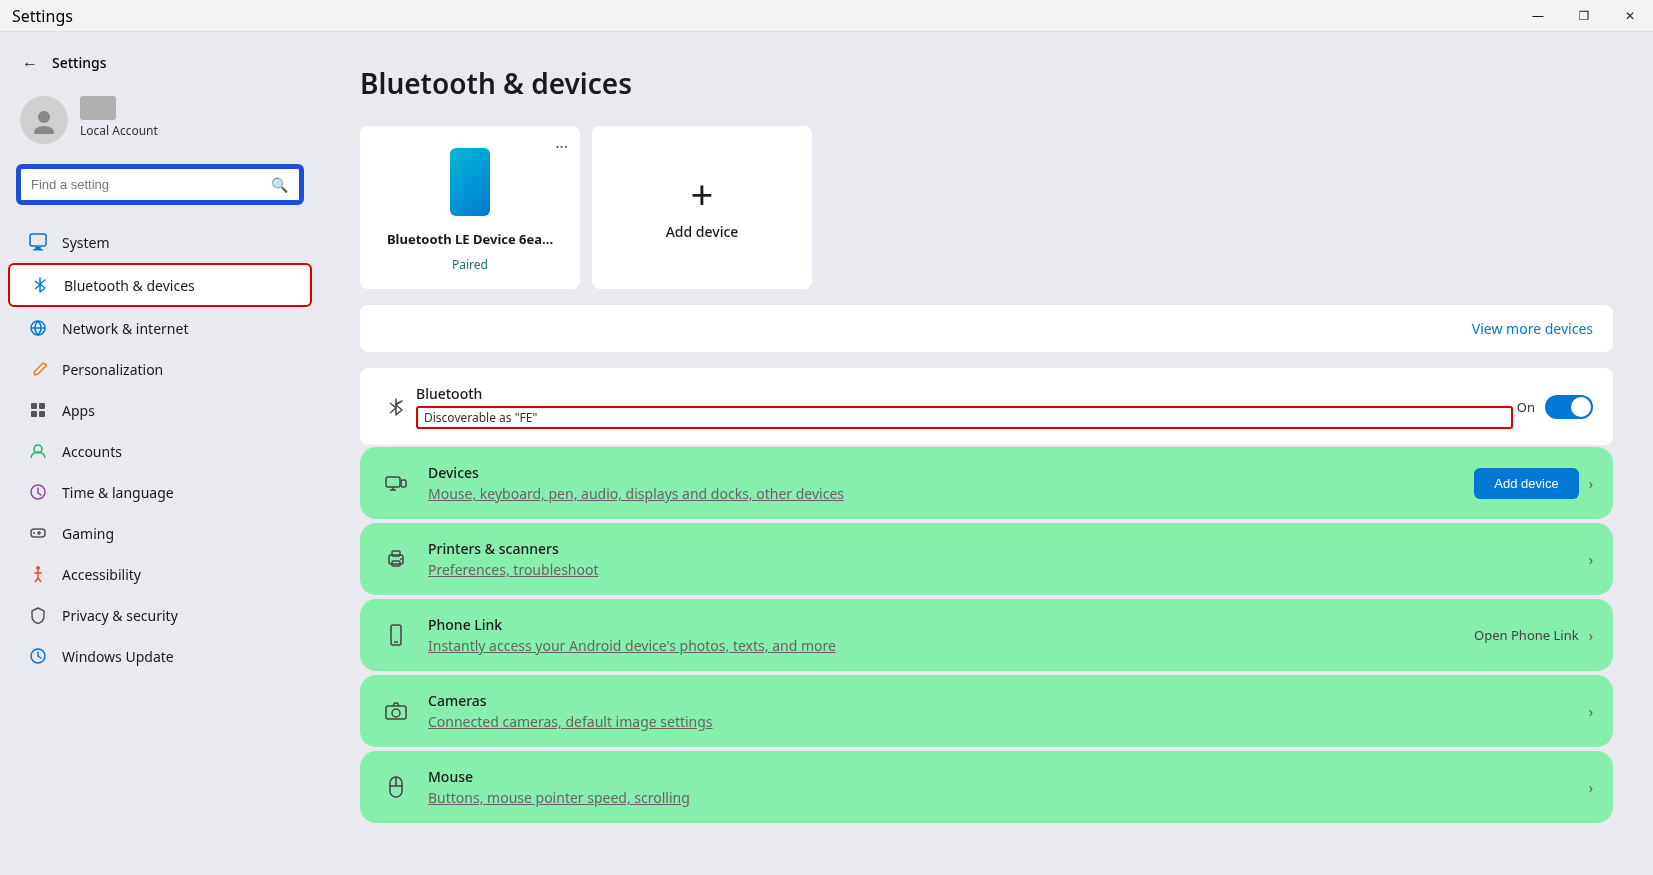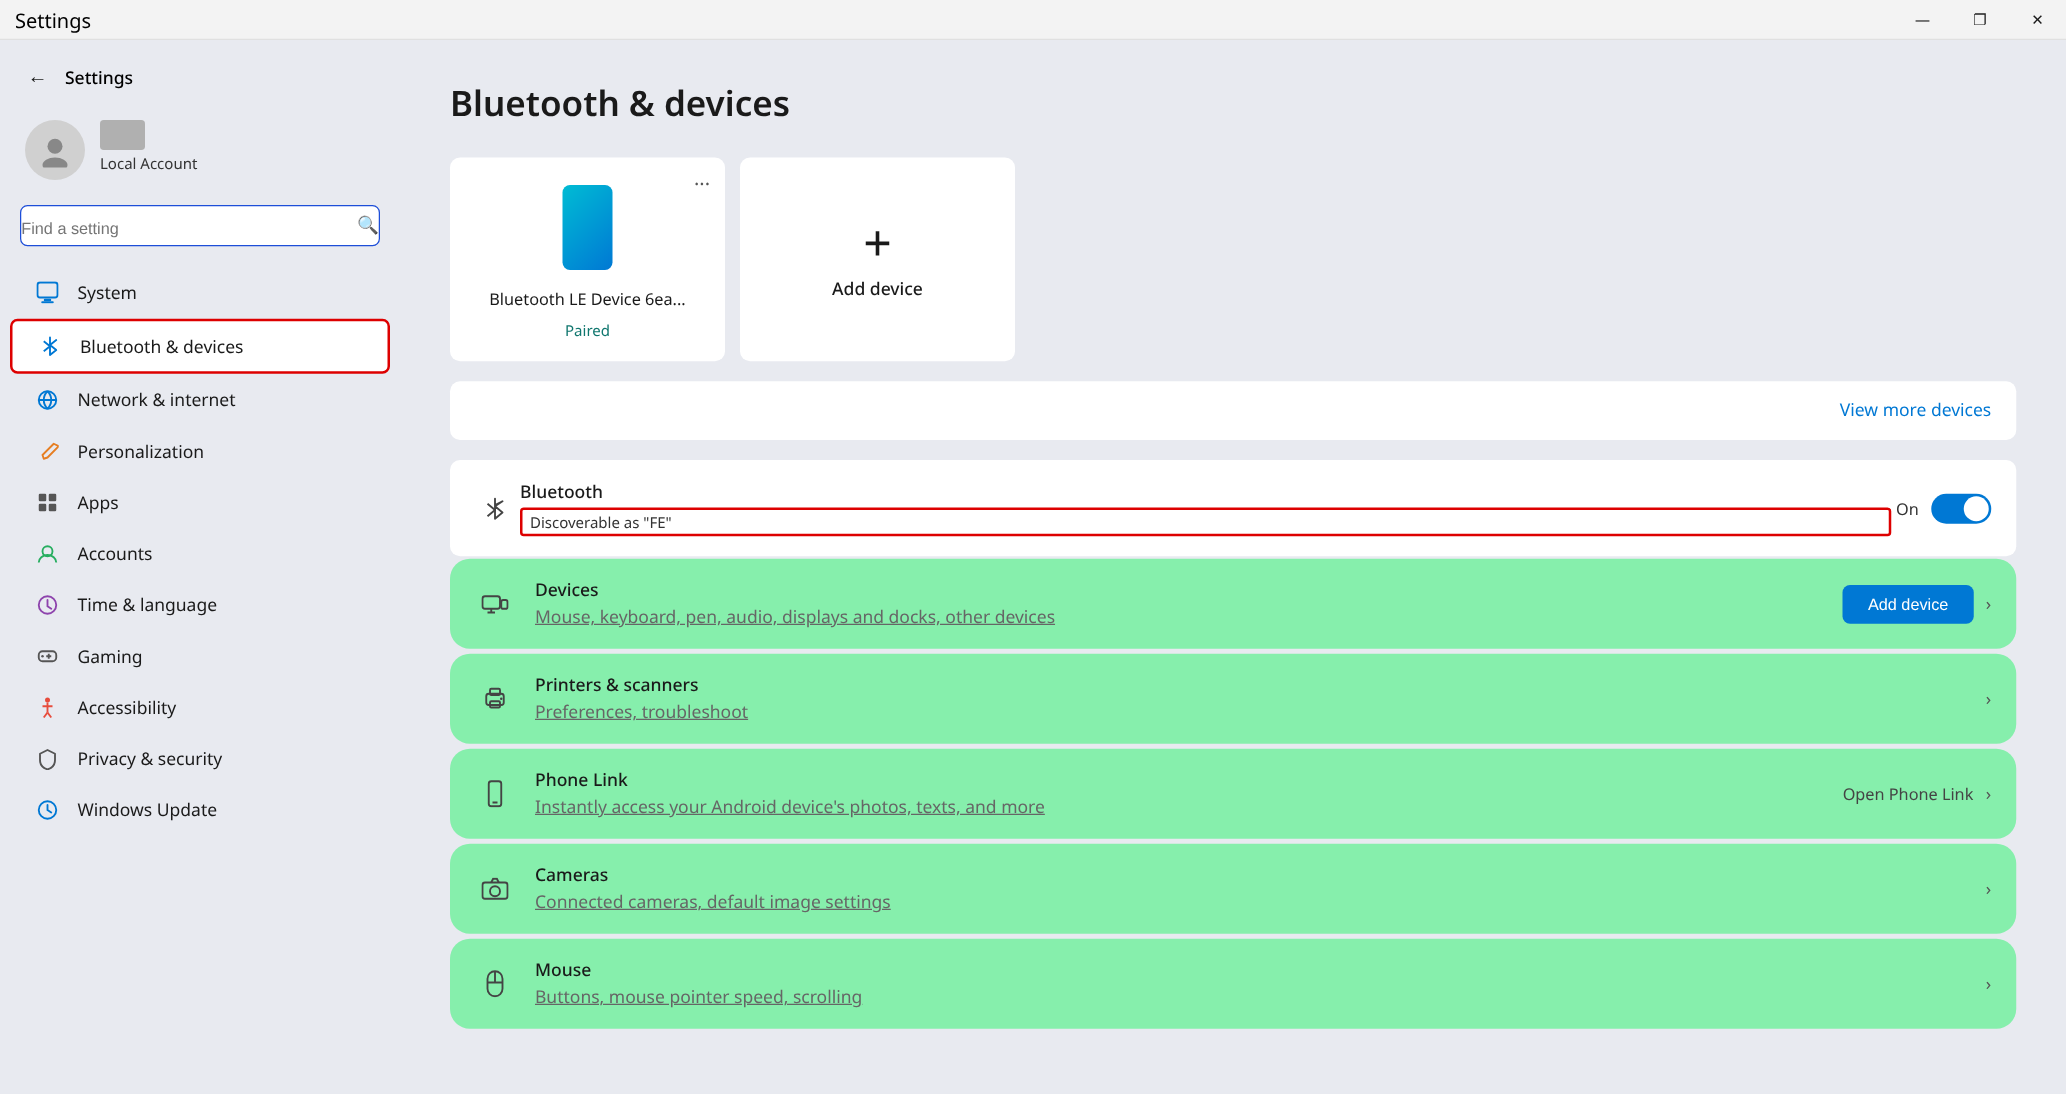--- a/index.html
+++ b/index.html
@@ -89,25 +89,25 @@
       border-radius: 3px;
       margin-bottom: 2px;
     }
     .user-name {
       font-size: 12px;
       color: #333;
     }
     .search-box {
       margin: 0 16px 16px 16px;
       display: flex;
-      align-items: flex-end;
+      align-items: center;
       background: white;
-      border: 1px solid #1d4ed8;
+      border: 5px solid #1d4ed8;
       border-radius: 6px;
-      padding: 6px 0;
+      padding: 6px 10px;
       gap: 8px;
     }
     .search-box input {
       border: none;
       outline: none;
       font-size: 13px;
       color: #666;
       width: 100%;
       background: transparent;
     }
@@ -188,21 +188,21 @@
     }
     .device-icon-phone {
       width: 40px;
       height: 68px;
       background: linear-gradient(135deg, #00bcd4, #0078d4);
       border-radius: 6px;
       position: relative;
     }
     .device-name {
       font-size: 13px;
-      font-weight: 400;
+      font-weight: 700;
       color: #1a1a1a;
       text-align: center;
     }
     .device-status {
       font-size: 12px;
       color: #0f766e;
     }
 
     .add-device-card {
       background: white;

